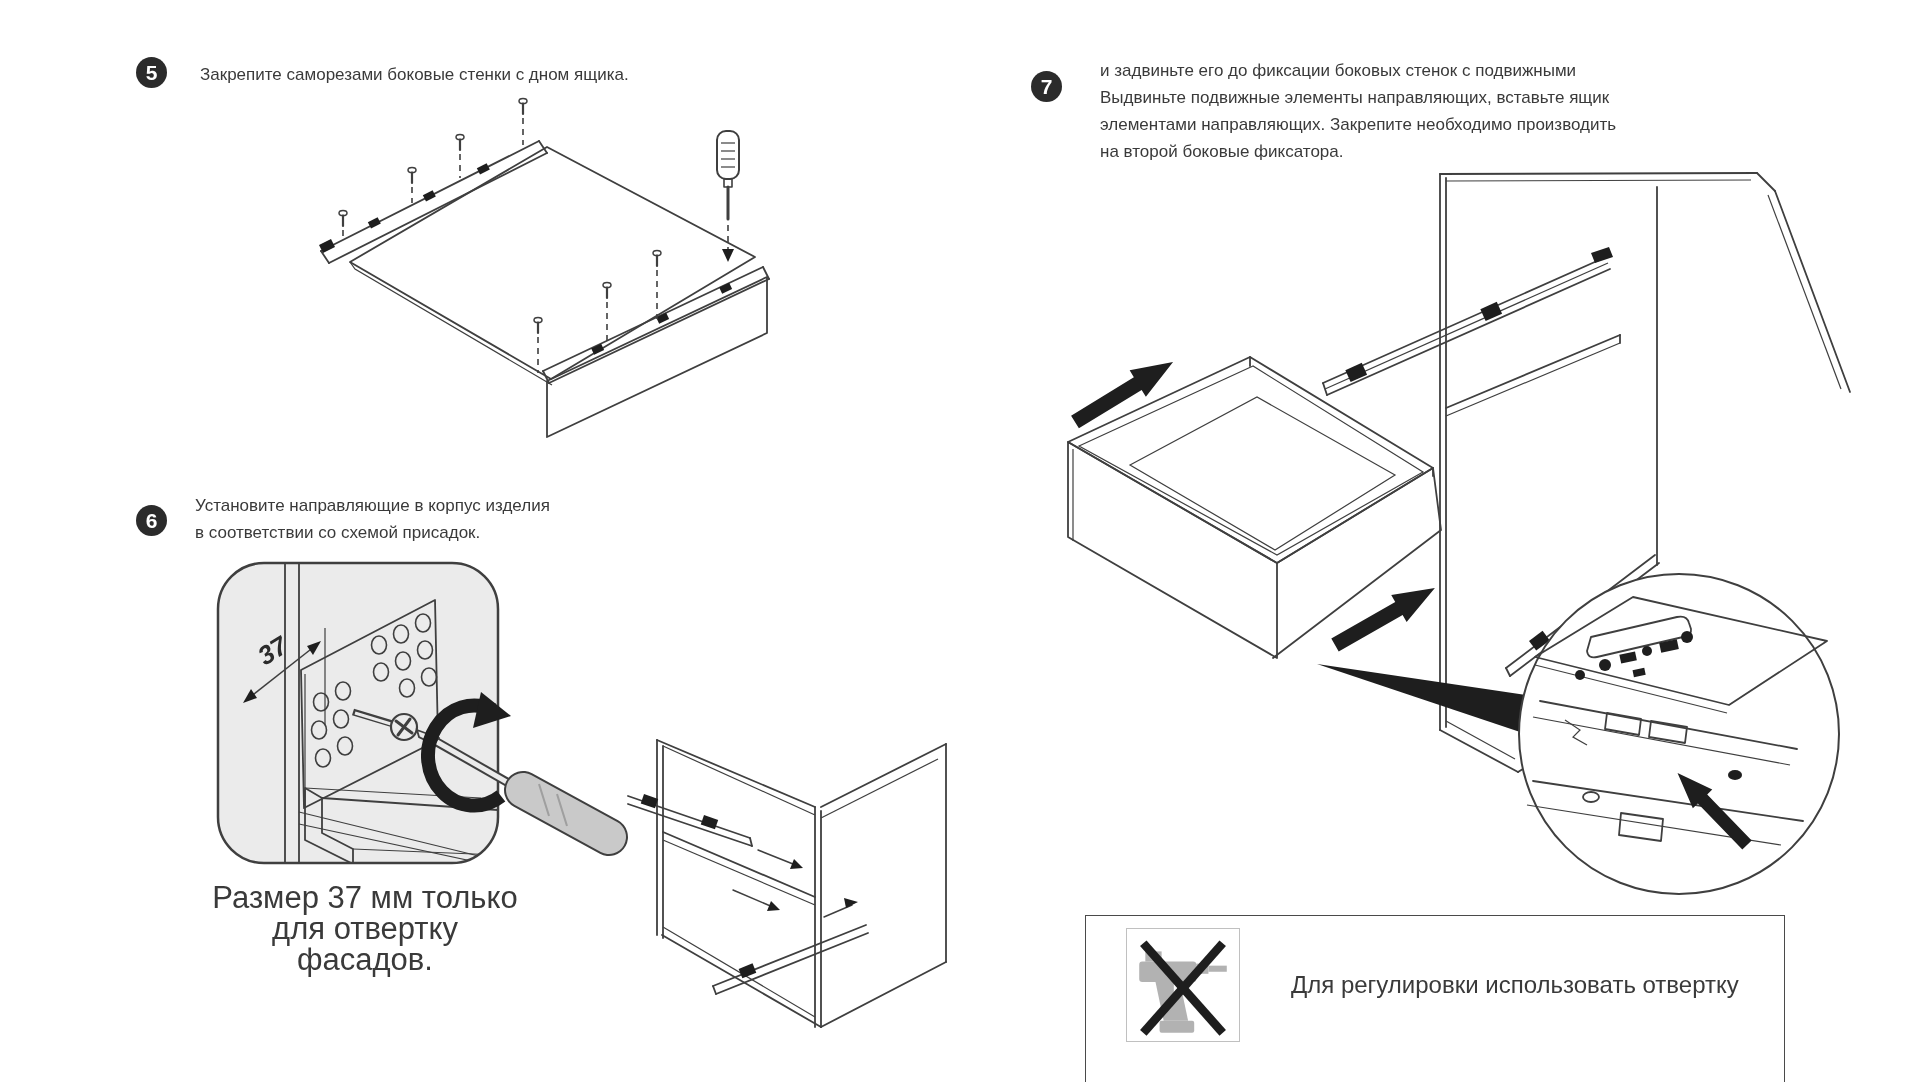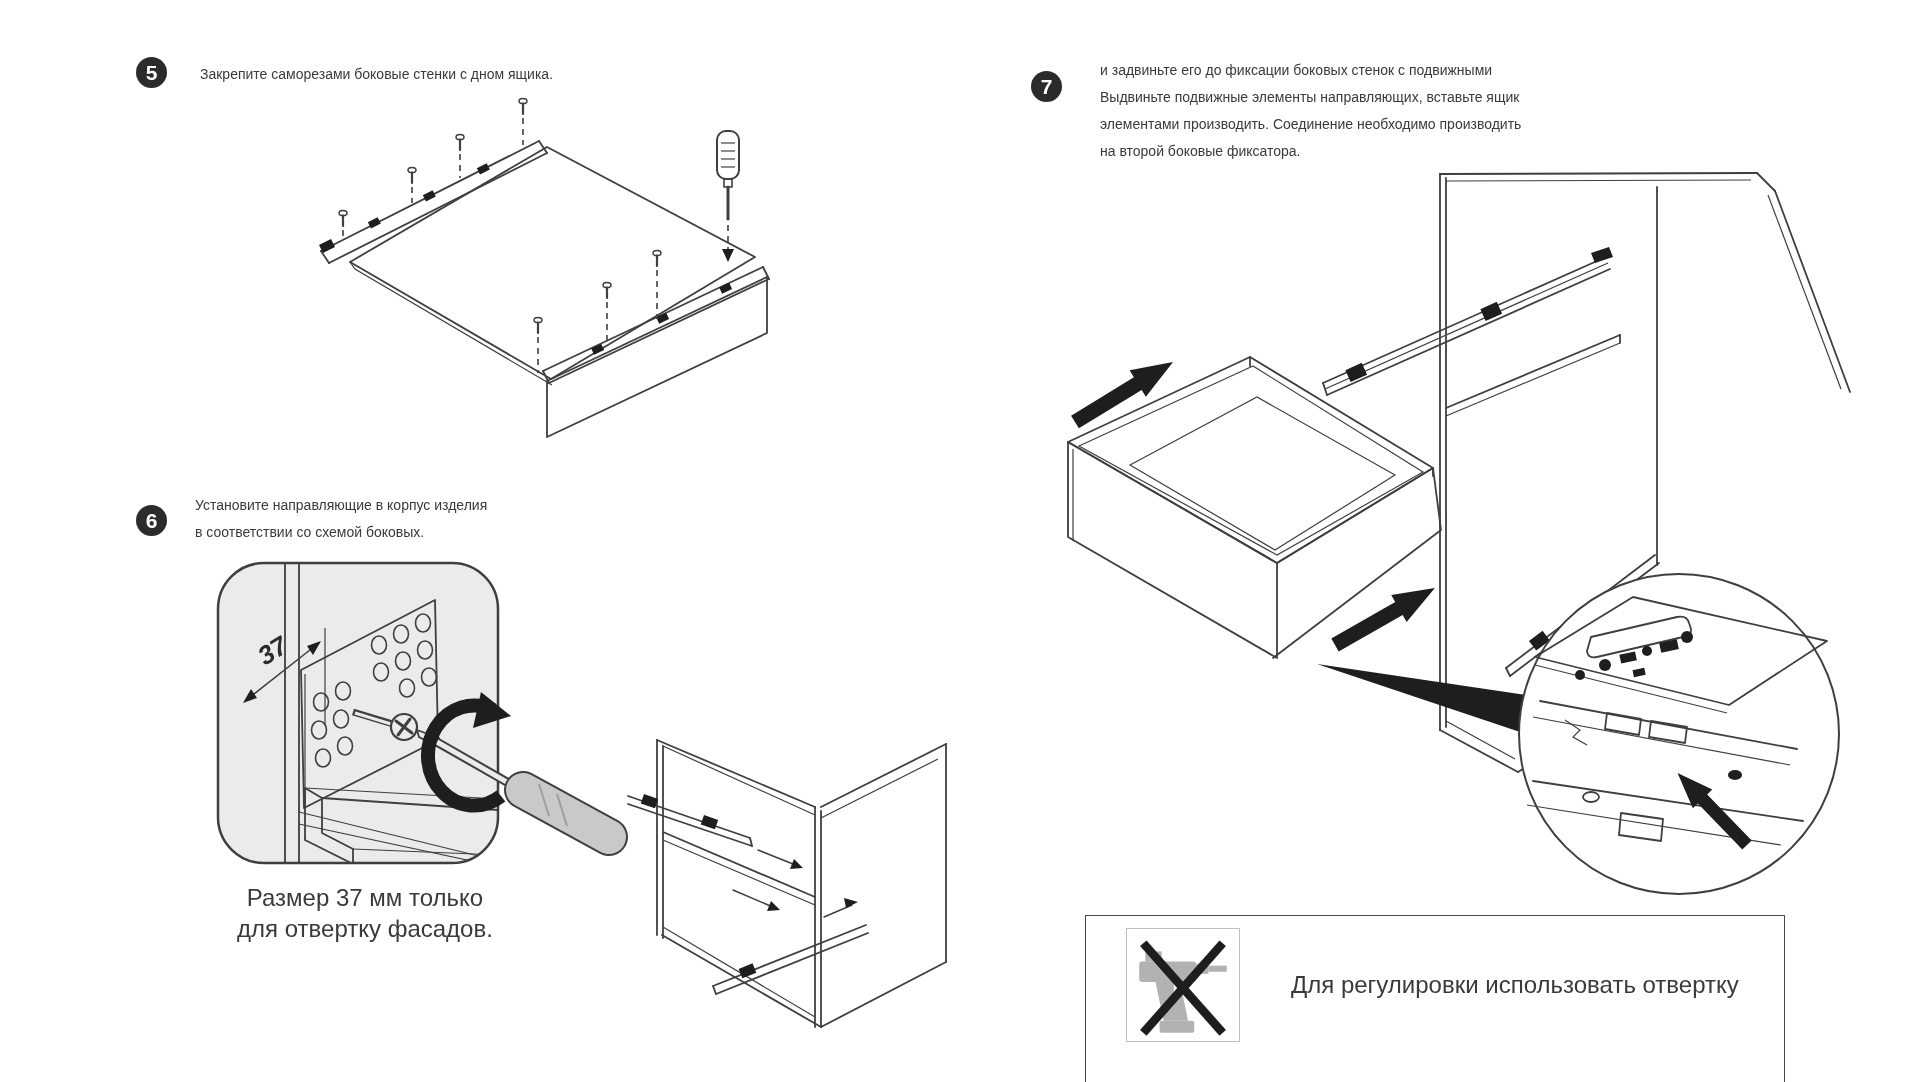--- a/index.html
+++ b/index.html
@@ -1,22 +1,22 @@
 <!DOCTYPE html>
 <html><head>
 <meta charset="utf-8">
 <style>
   html,body{margin:0;padding:0;background:#ffffff;}
   .page{position:relative;width:1924px;height:1082px;background:#ffffff;overflow:hidden;
         font-family:"Liberation Sans", sans-serif;color:#3a3a3a;}
   .badge{position:absolute;width:31px;height:31px;border-radius:50%;background:#2b2b2b;
          color:#ffffff;font-weight:bold;font-size:21px;display:flex;align-items:center;
          justify-content:center;line-height:1;}
-  .step-text{position:absolute;font-size:14px;line-height:27px;white-space:nowrap;color:#3a3a3a;}
-  .caption{position:absolute;font-size:24px;line-height:31px;text-align:center;color:#3a3a3a;}
+  .step-text{position:absolute;font-size:17px;line-height:27px;white-space:nowrap;color:#3a3a3a;}
+  .caption{position:absolute;font-size:31px;line-height:31px;text-align:center;color:#3a3a3a;}
   .warning-box{position:absolute;left:1085px;top:915px;width:700px;height:175px;
                border:1.5px solid #4a4a4a;background:#ffffff;box-sizing:border-box;}
   .warning-square{position:absolute;left:40px;top:12px;width:114px;height:114px;
                   border:1px solid #c0c0c0;background:#ffffff;box-sizing:border-box;}
   .warning-text{position:absolute;left:205px;top:0;height:137px;display:flex;align-items:center;
                 font-size:24px;color:#3a3a3a;white-space:nowrap;}
   svg{position:absolute;overflow:visible;}
   .ln{stroke:#3f3f3f;stroke-width:1.8;fill:none;stroke-linejoin:round;stroke-linecap:round;}
   .lnth{stroke:#3f3f3f;stroke-width:1.2;fill:none;}
   .dash{stroke:#3f3f3f;stroke-width:1.6;fill:none;stroke-dasharray:6 5;}
@@ -103,21 +103,21 @@
       <line x1="463" y1="140" x2="463" y2="164" class="dash"></line>
       <polygon points="457,164 469,164 463,177" class="blk"></polygon>
     </g>
   </svg>
 
   <div class="badge" style="left:136px;top:505px;">
     <span>6</span>
   </div>
   <div class="step-text" style="left:195px;top:492px;">
     <div>Установите направляющие в корпус изделия</div>
-    <div>в соответствии со схемой боковых.</div>
+    <div>в соответствии со схемой присадок.</div>
   </div>
 
   <svg style="left:205px;top:550px;" width="445" height="330" viewBox="0 0 445 330">
     <defs>
       <clipPath id="boxclip">
           <rect x="13" y="13" width="280" height="300" rx="46"></rect>
         </clipPath>
     </defs>
     <rect x="13" y="13" width="280" height="300" rx="46" fill="#ebebeb" stroke="#3f3f3f" stroke-width="2.5"></rect>
     <g clip-path="url(#boxclip)">
@@ -231,21 +231,21 @@
       <polygon points="230,230 218,236 216,226" class="blk"></polygon>
     </g>
   </svg>
 
   <div class="badge" style="left:1031px;top:71px;">
     <span>7</span>
   </div>
   <div class="step-text" style="left:1100px;top:57px;">
     <div>и задвиньте его до фиксации боковых стенок с подвижными</div>
     <div>Выдвиньте подвижные элементы направляющих, вставьте ящик</div>
-    <div>элементами производить. Соединение необходимо производить</div>
+    <div>элементами направляющих. Закрепите необходимо производить</div>
     <div>на второй боковые фиксатора.</div>
   </div>
 
   <svg style="left:1035px;top:145px;" width="860" height="765" viewBox="0 0 860 765">
     <defs>
       <g id="bigArrow">
         <polygon points="0,-6.5 64,-6.5 64,-13.5 100,0 64,13.5 64,6.5 0,6.5" class="blk"></polygon>
       </g>
     </defs>
 

